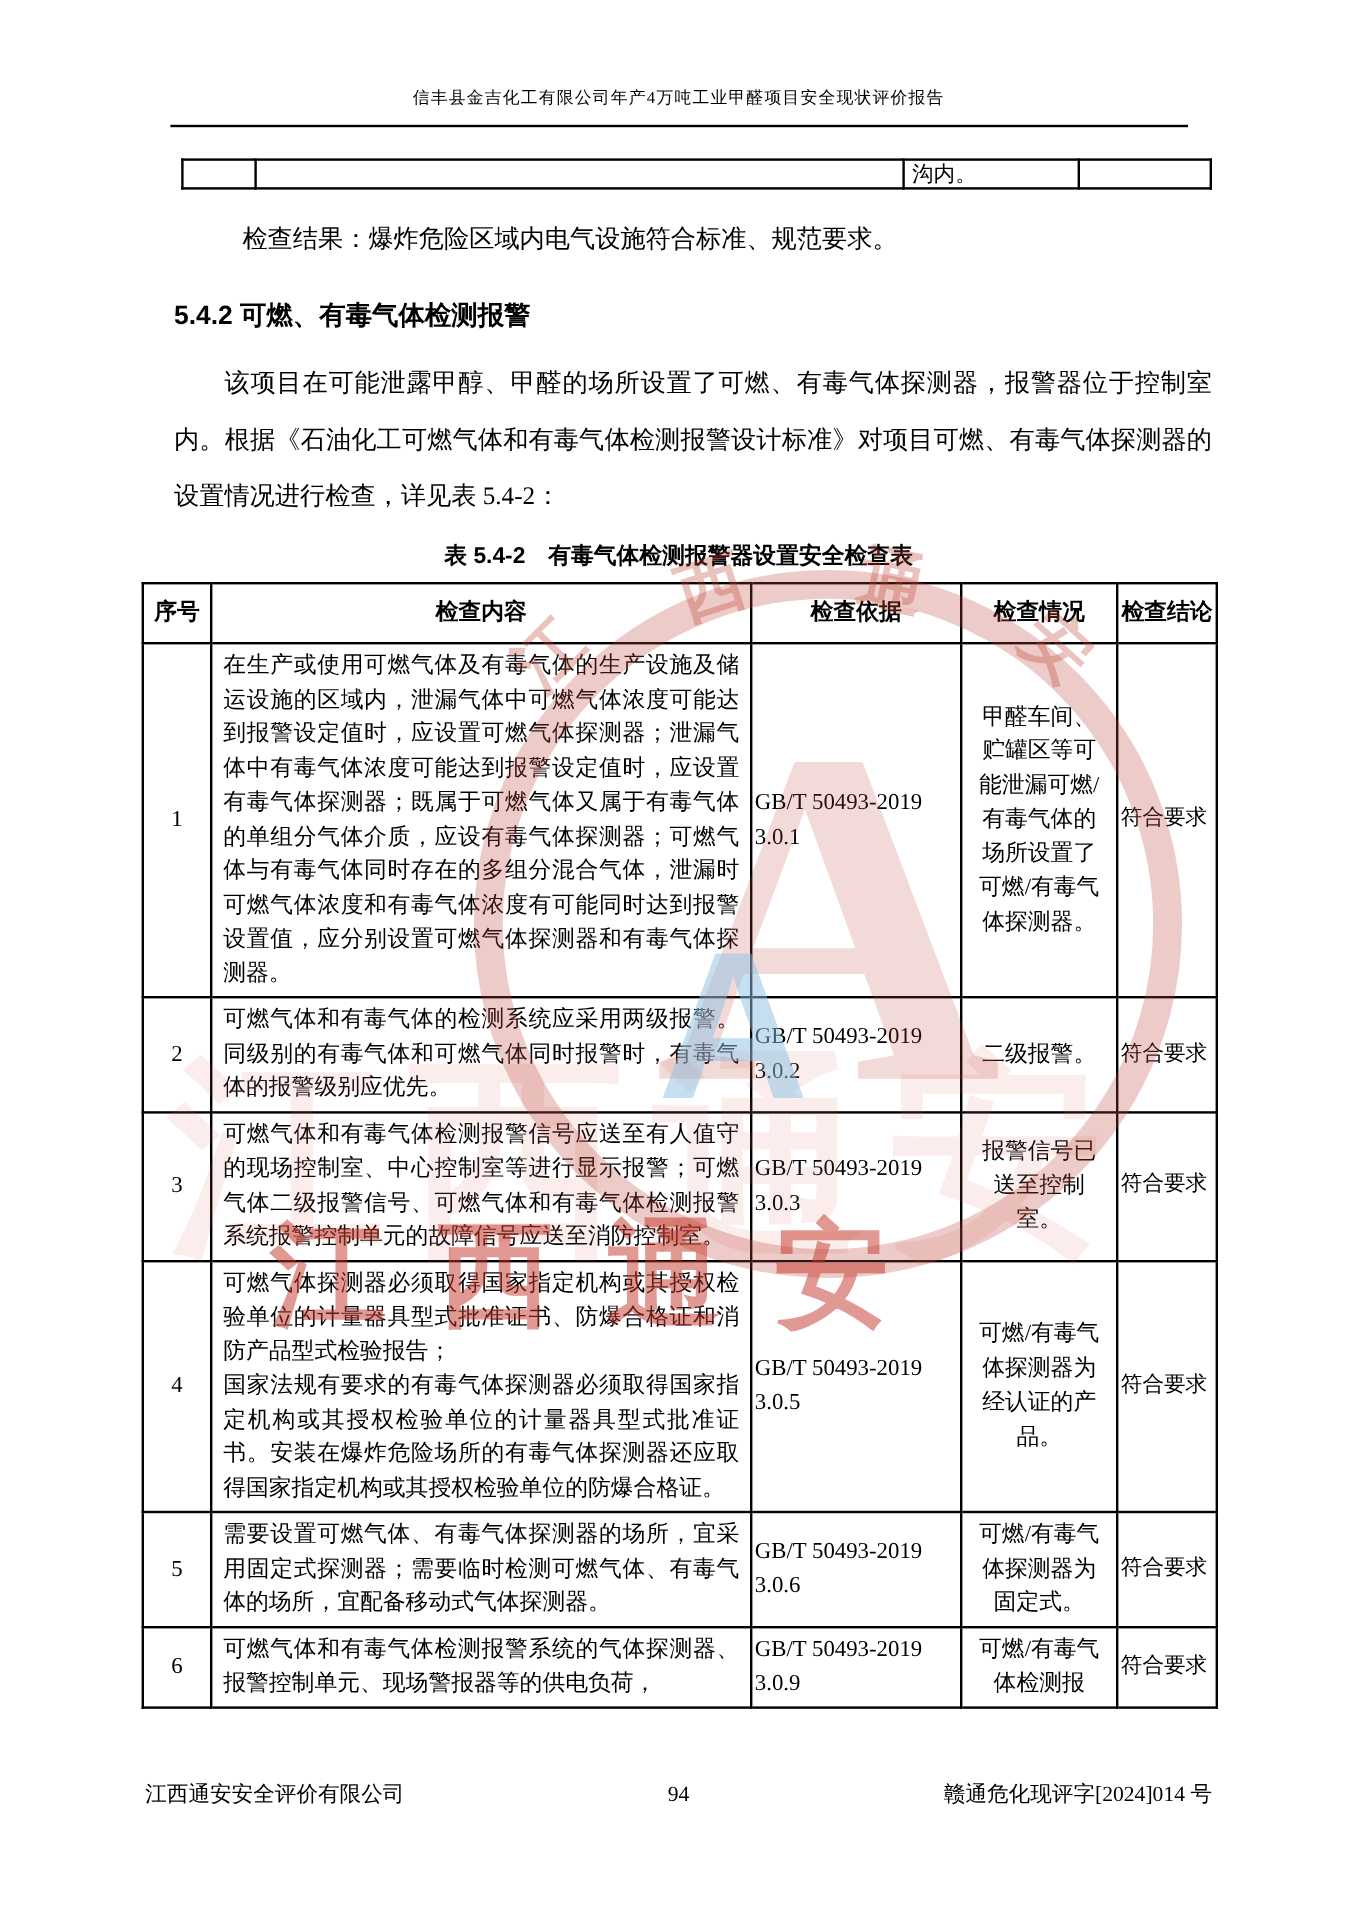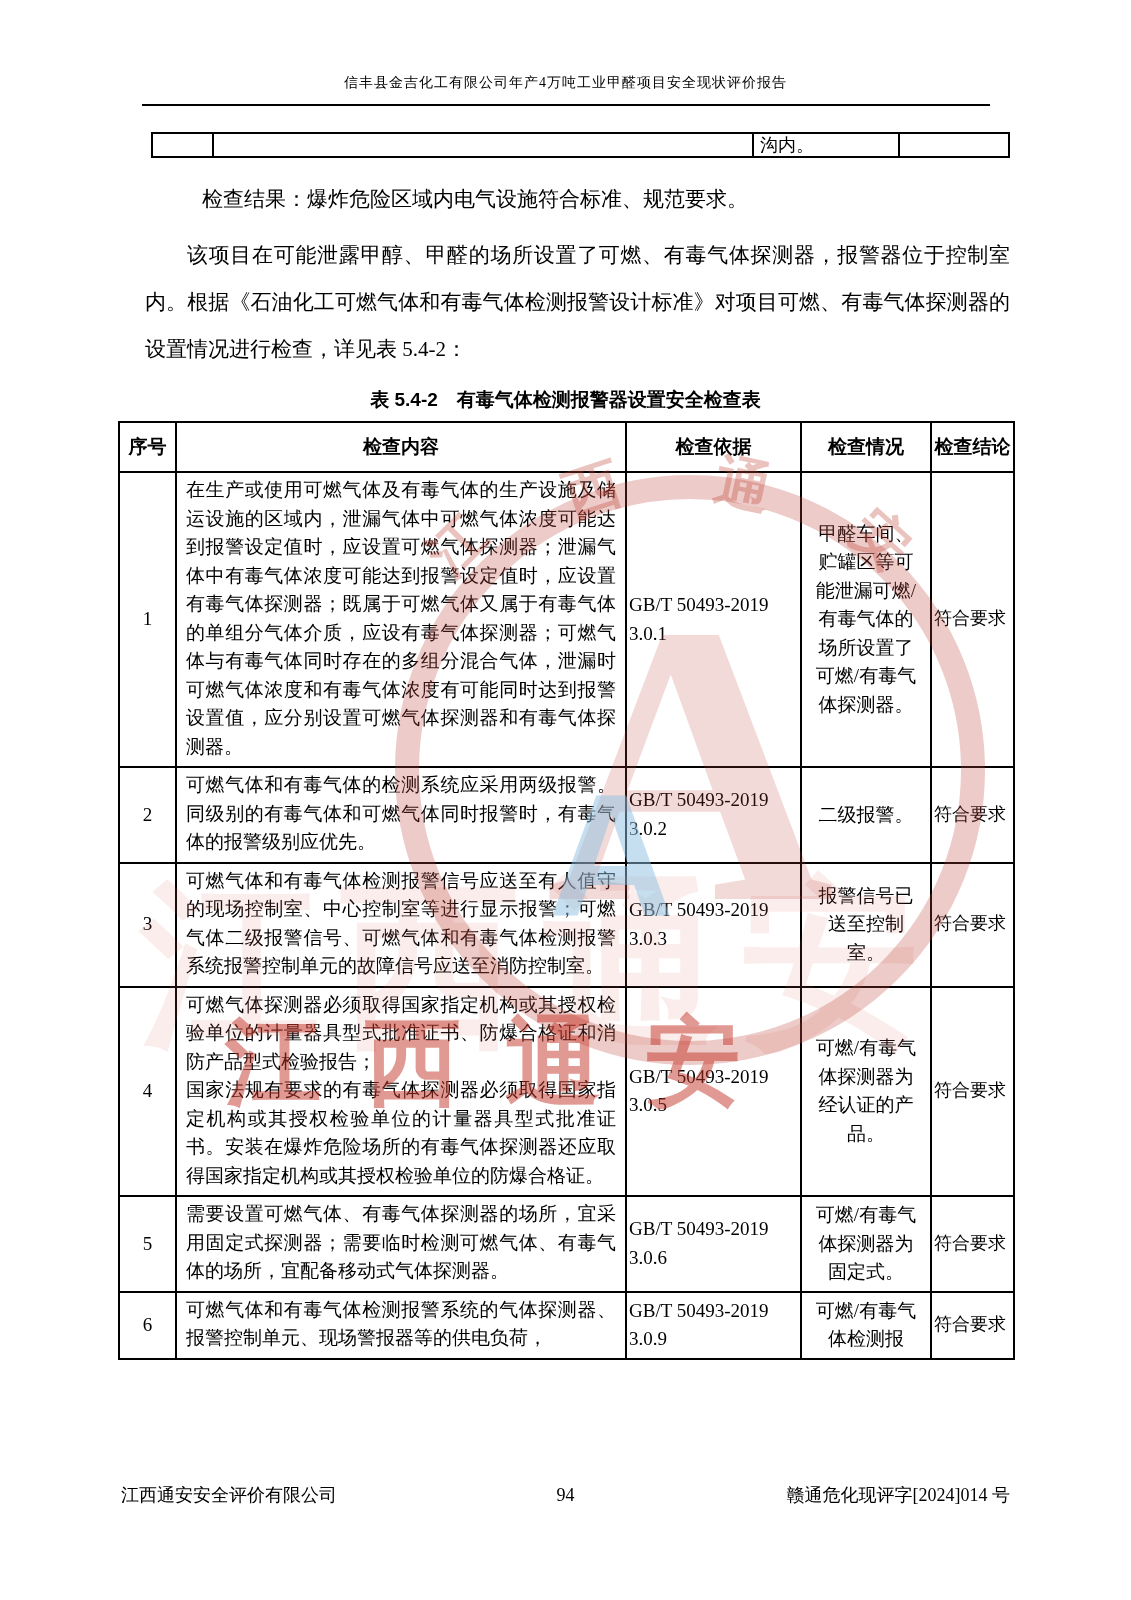--- a/index.html
+++ b/index.html
@@ -144,20 +144,21 @@
       <td></td>
       <td></td>
       <td>沟内。</td>
       <td></td>
     </tr>
   </tbody>
     </table>
 
   <div class="result-line">检查结果：爆炸危险区域内电气设施符合标准、规范要求。</div>
 
+  <div class="section-heading">5.4.2 可燃、有毒气体检测报警</div>
 
   <div class="section-paragraph">该项目在可能泄露甲醇、甲醛的场所设置了可燃、有毒气体探测器，报警器位于控制室内。根据《石油化工可燃气体和有毒气体检测报警设计标准》对项目可燃、有毒气体探测器的设置情况进行检查，详见表 5.4-2：</div>
 
   <div class="table-title">表 5.4-2　有毒气体检测报警器设置安全检查表</div>
 
   <table class="main-table">
     <colgroup>
       <col style="width:57px">
         <col style="width:450px">
         <col style="width:175px">

